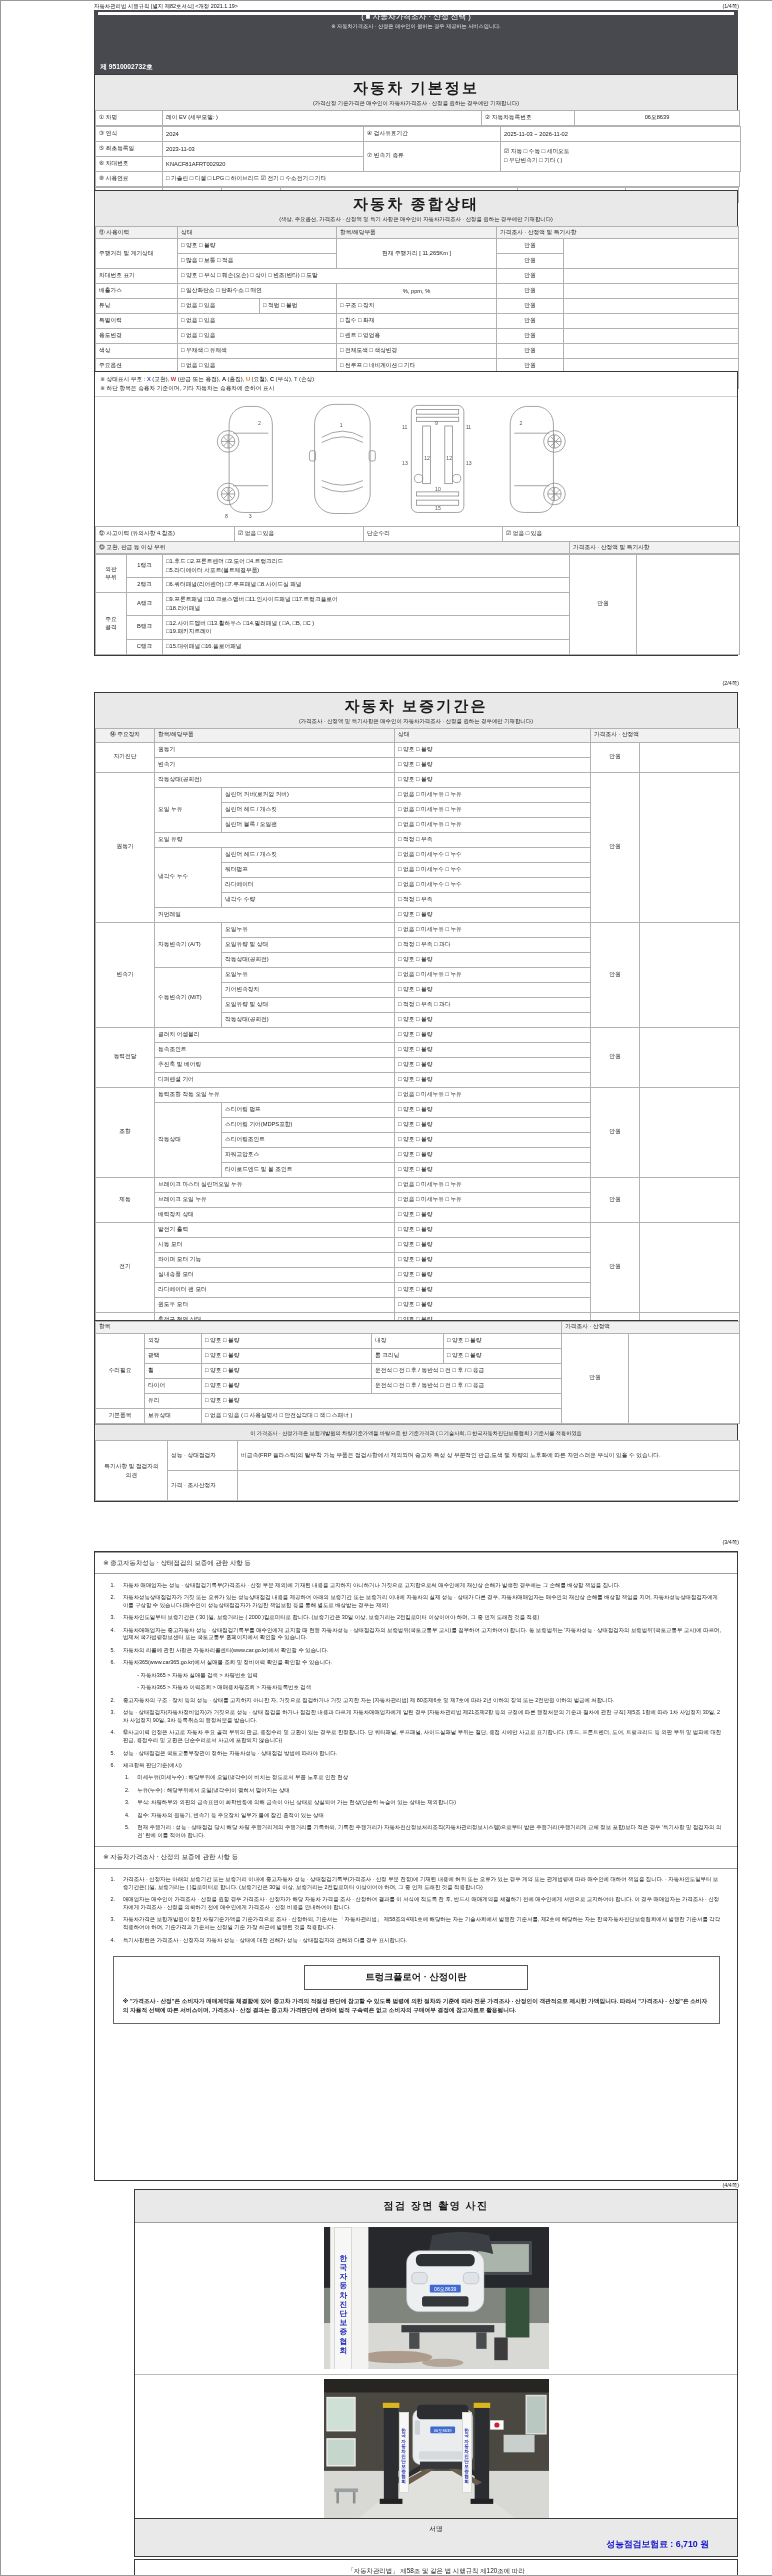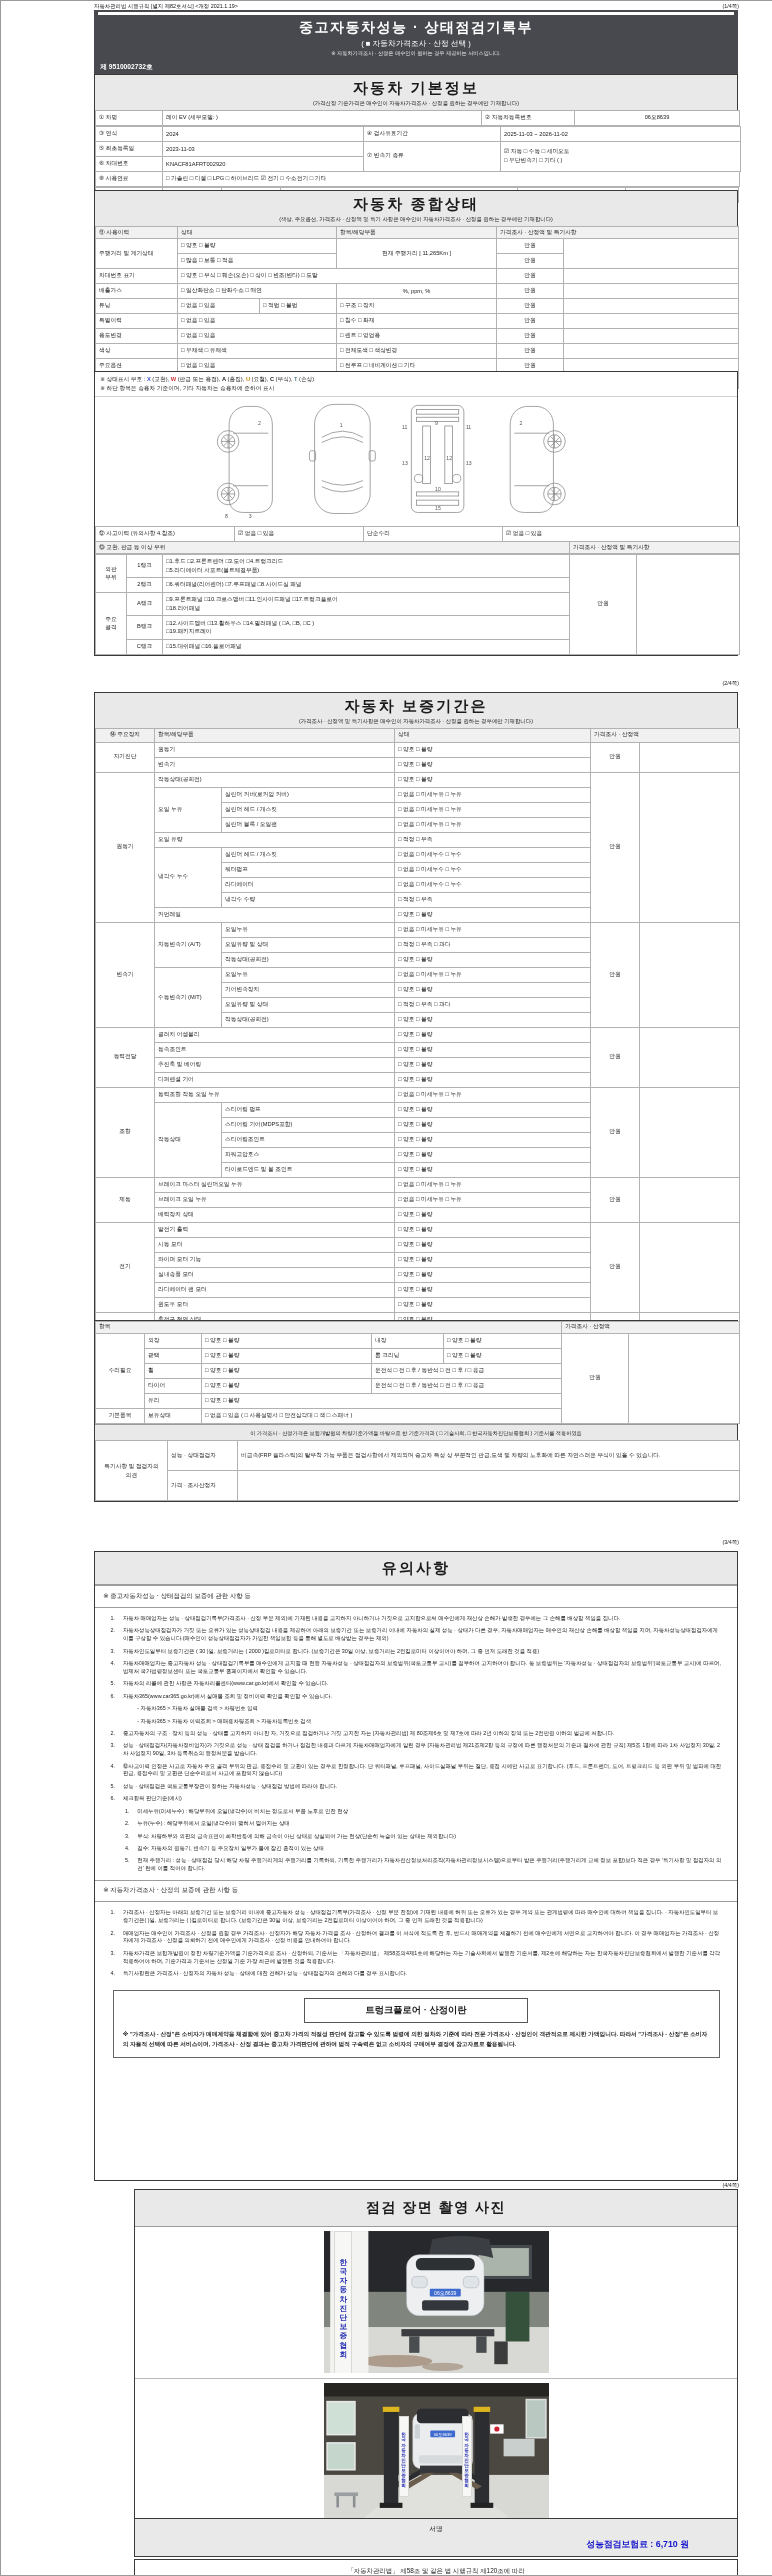--- a/index.html
+++ b/index.html
@@ -45,45 +45,44 @@
   .ind{padding-left:14.4px;}
   .pi{border:0.5px solid #666;margin:5.2px 17.5px 7.2px;padding:7.2px 9.3px 7.2px;}
   .pi-t{border:0.5px solid #555;width:222px;margin:0 auto;text-align:center;font-size:9.3px;font-weight:bold;padding:5.2px 0;}
   .pi-b{font-size:5.7px;line-height:1.7;margin-top:6.7px;font-weight:600;color:#222;}
   
   .fin{background:#e9e9e9;border-top:0.5px solid #9c9c9c;border-bottom:0.5px solid #9c9c9c;text-align:center;padding:2.6px 0 3.1px;}
   .fin .row{font-size:7.7px;font-weight:bold;letter-spacing:0.5px;}
   .fin .val{display:inline-block;border:0.5px solid #999;background:#f6f6f6;padding:1px 7.2px;margin-left:8.2px;font-size:7.2px;}
   .fin .nn{font-size:5.2px;margin-top:2.1px;font-weight:normal;}
   
-  .ph-head{background:#e9e9e9;border-bottom:0.5px solid #9c9c9c;text-align:center;font-size:14px;font-weight:bold;letter-spacing:1.5px;padding:8.8px 0;}
+  .ph-head{background:#e9e9e9;border-bottom:0.5px solid #9c9c9c;text-align:center;font-size:10px;font-weight:bold;letter-spacing:1.5px;padding:8.8px 0;}
   .ph-cell{border-bottom:0.5px solid #bbb;padding:4.6px 0;text-align:center;}
   .photo{position:relative;width:225px;height:142px;margin:0 auto;overflow:hidden;background:#666;}
   .banner{position:absolute;writing-mode:vertical-rl;text-orientation:upright;color:#2b35b5;font-weight:bold;
           background:#f7f7f5;border:0.5px solid #d8d8d4;text-align:center;letter-spacing:1.5px;}
   .b1{left:10.3px;top:0;height:140px;font-size:7.7px;padding:1px 3.1px;}
   .b2a{left:75px;top:33px;height:78px;font-size:4.6px;letter-spacing:0.5px;padding:0.5px 1.5px;}
   .b2b{left:138px;top:33px;height:78px;font-size:4.6px;letter-spacing:0.5px;padding:0.5px 1.5px;}
   
   .sign{background:#e9e9e9;}
   .sign .t{text-align:center;font-size:6.7px;padding-top:6.2px;}
-  .sign .fee{text-align:right;padding-right:48px;color:#1414cc;font-size:8.8px;font-weight:bold;margin-top:4.6px;}
+  .sign .fee{text-align:right;padding-right:28px;color:#1414cc;font-size:8.8px;font-weight:bold;margin-top:4.6px;}
   .foot{text-align:center;font-size:6.4px;line-height:1.9;padding-top:4.6px;}
   svg text{font-family:"Liberation Sans","DejaVu Sans",sans-serif;}
   .dnum{font-size:10px;fill:#555;}
 </style>
 </head>
 <body>
 
 <div class="meta">자동차관리법 시행규칙 [별지 제82호서식] &lt;개정 2021.1.19&gt;</div>
 <div class="marker" style="top:1.5px">(1/4쪽)</div>
 
 <div class="sec dk">
   <div class="strip"></div>
-  <div class="t">중고자동차성능 · 상태점검기록부</div>
   <div class="s">( ■ 자동차가격조사 · 산정 선택 )</div>
   <div class="n">※ 자동차가격조사 · 산정은 매수인이 원하는 경우 제공하는 서비스입니다.</div>
   <div class="no">제 9510002732호</div>
 </div>
 
 <div class="sec bx" style="top:73px">
   <div class="gh">
     <div class="t">자동차 기본정보</div>
     <div class="n">(가격산정 기준가격은 매수인이 자동차가격조사 · 산정을 원하는 경우에만 기재합니다)</div>
   </div>
@@ -702,23 +701,20 @@
       <td class="two">가격 · 조사산정자</td>
       <td></td>
     </tr>
   </tbody>
     </table>
 </div>
 
 <div class="marker" style="top:1538px">(3/4쪽)</div>
 
 <div class="sec bx" style="top:1550px;height:630px;overflow:hidden;">
-  <div class="gh" style="padding:6.7px 0;">
-    <div class="t">유의사항</div>
-  </div>
   <div class="nt-head">※ 중고자동차성능 · 상태점검의 보증에 관한 사항 등</div>
   <div class="nt-body">
 
       <div class="nt-item">
         <span class="nt-num">1.</span>
         <span class="nt-text">자동차 매매업자는 성능 · 상태점검기록부(가격조사 · 산정 부분 제외)에 기재된 내용을 고지하지 아니하거나 거짓으로 고지함으로써 매수인에게 재산상 손해가 발생한 경우에는 그 손해를 배상할 책임을 집니다.</span>
       </div>
 
       <div class="nt-item">
         <span class="nt-num">2.</span>

